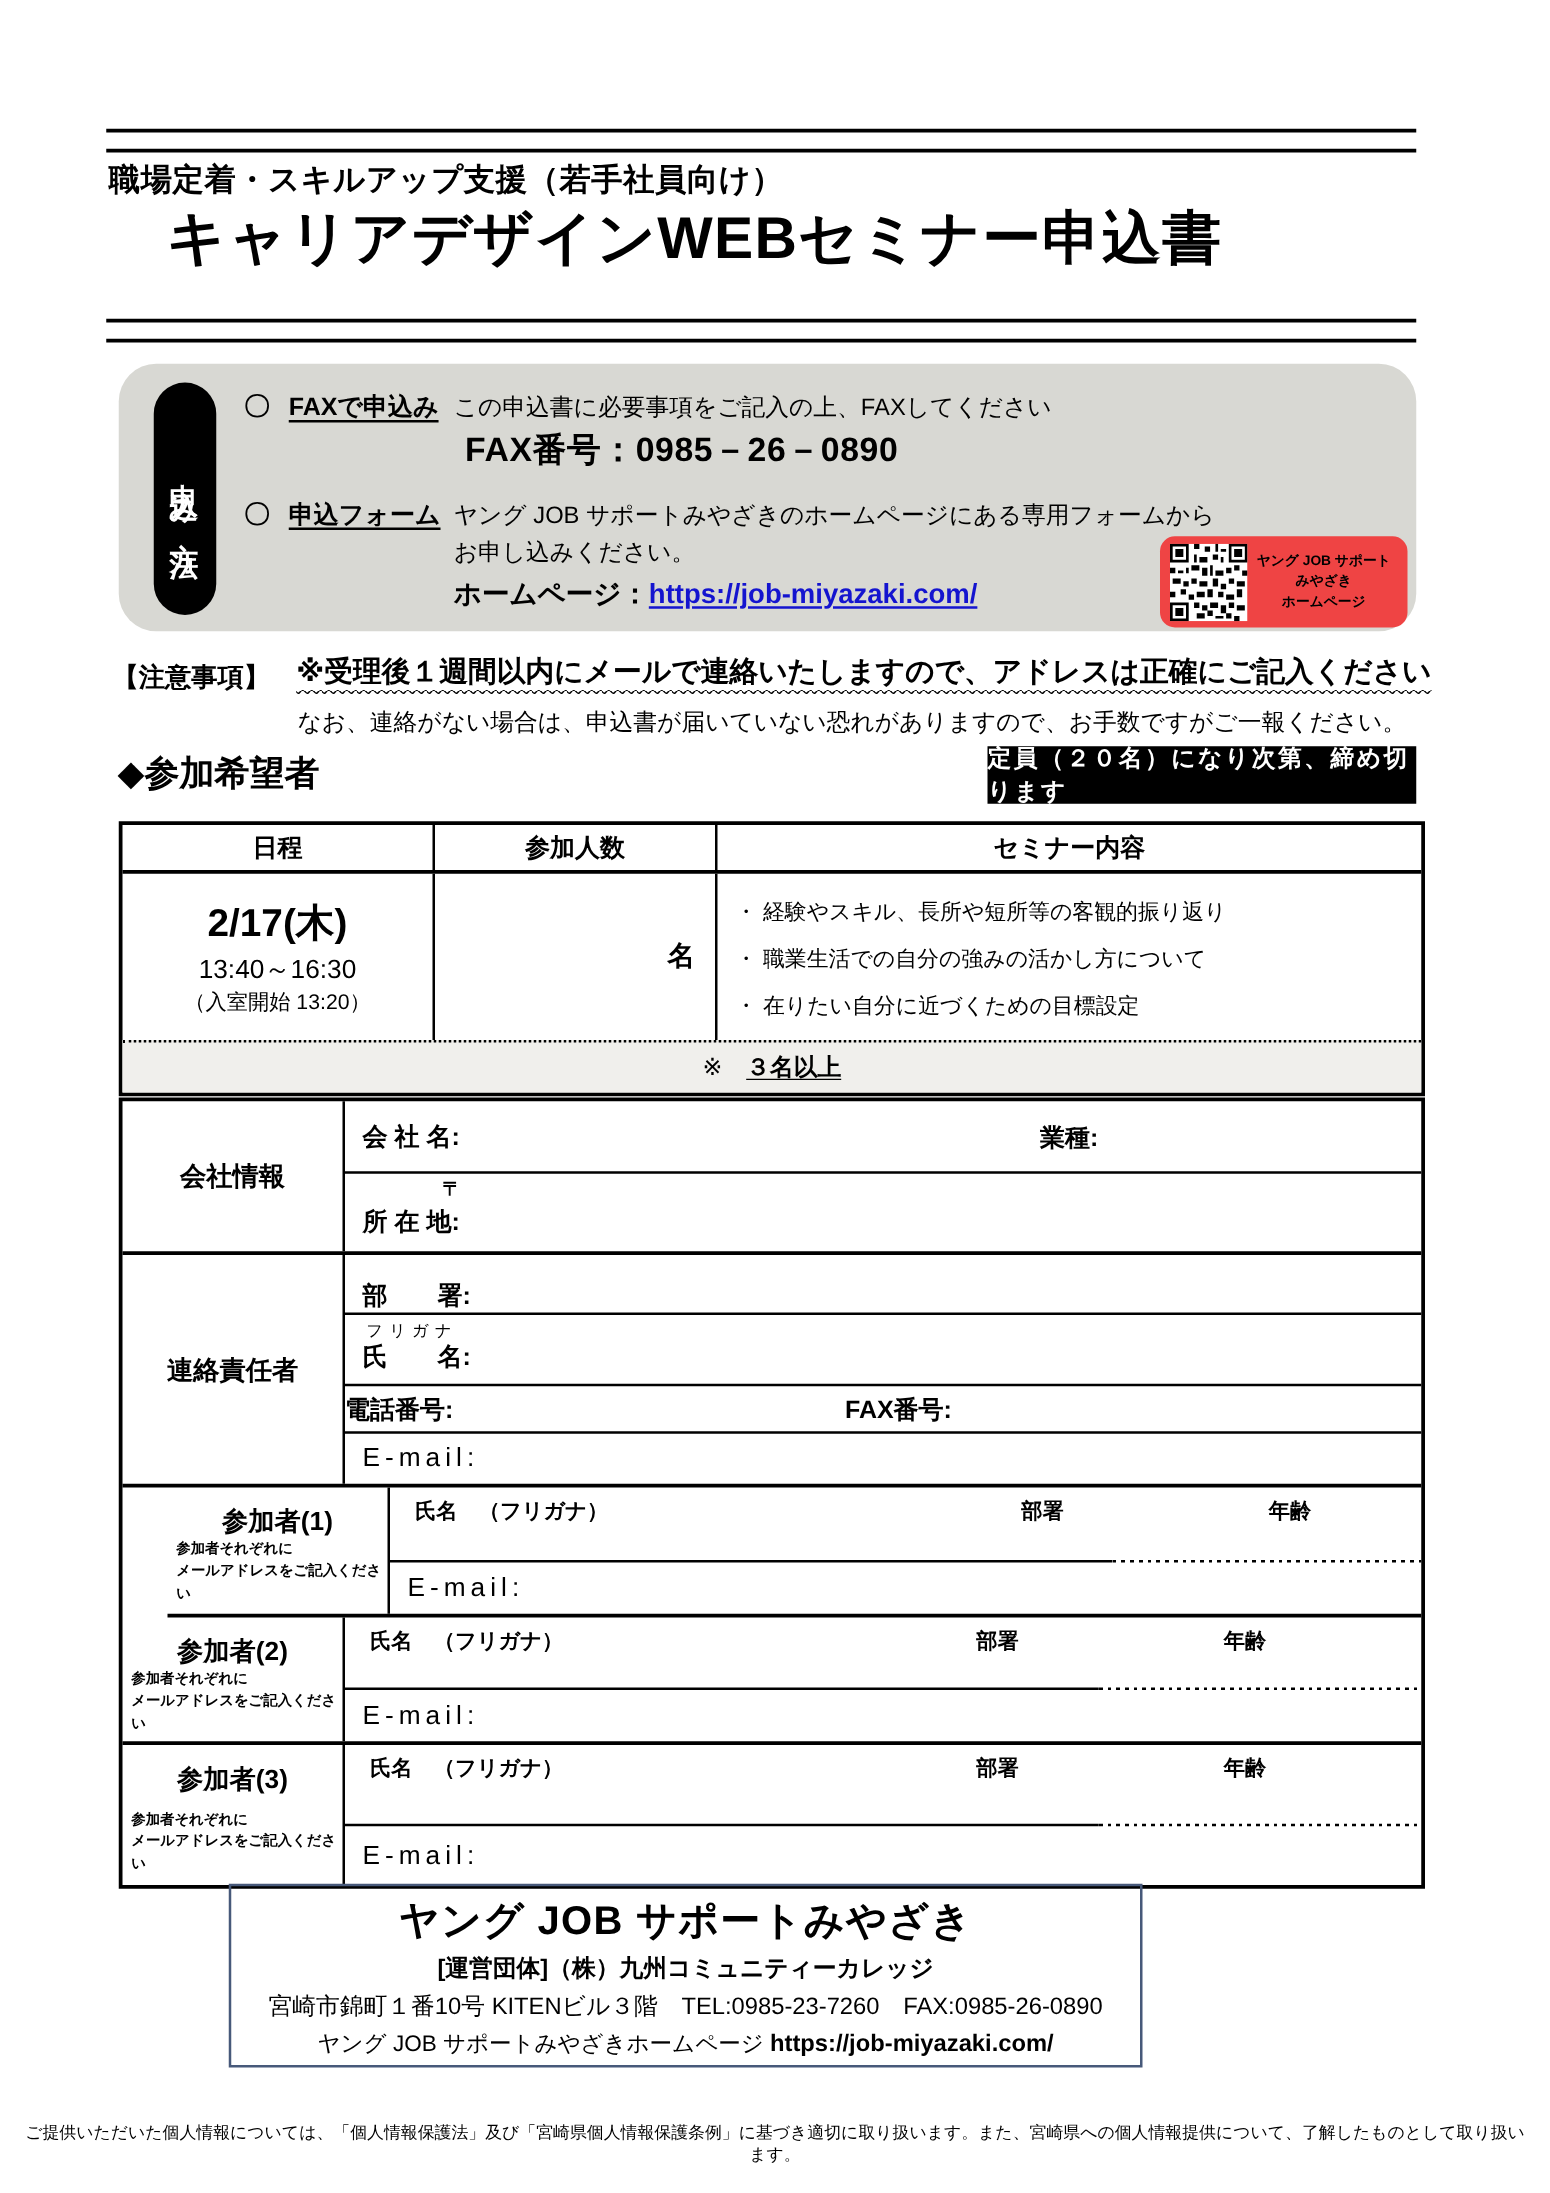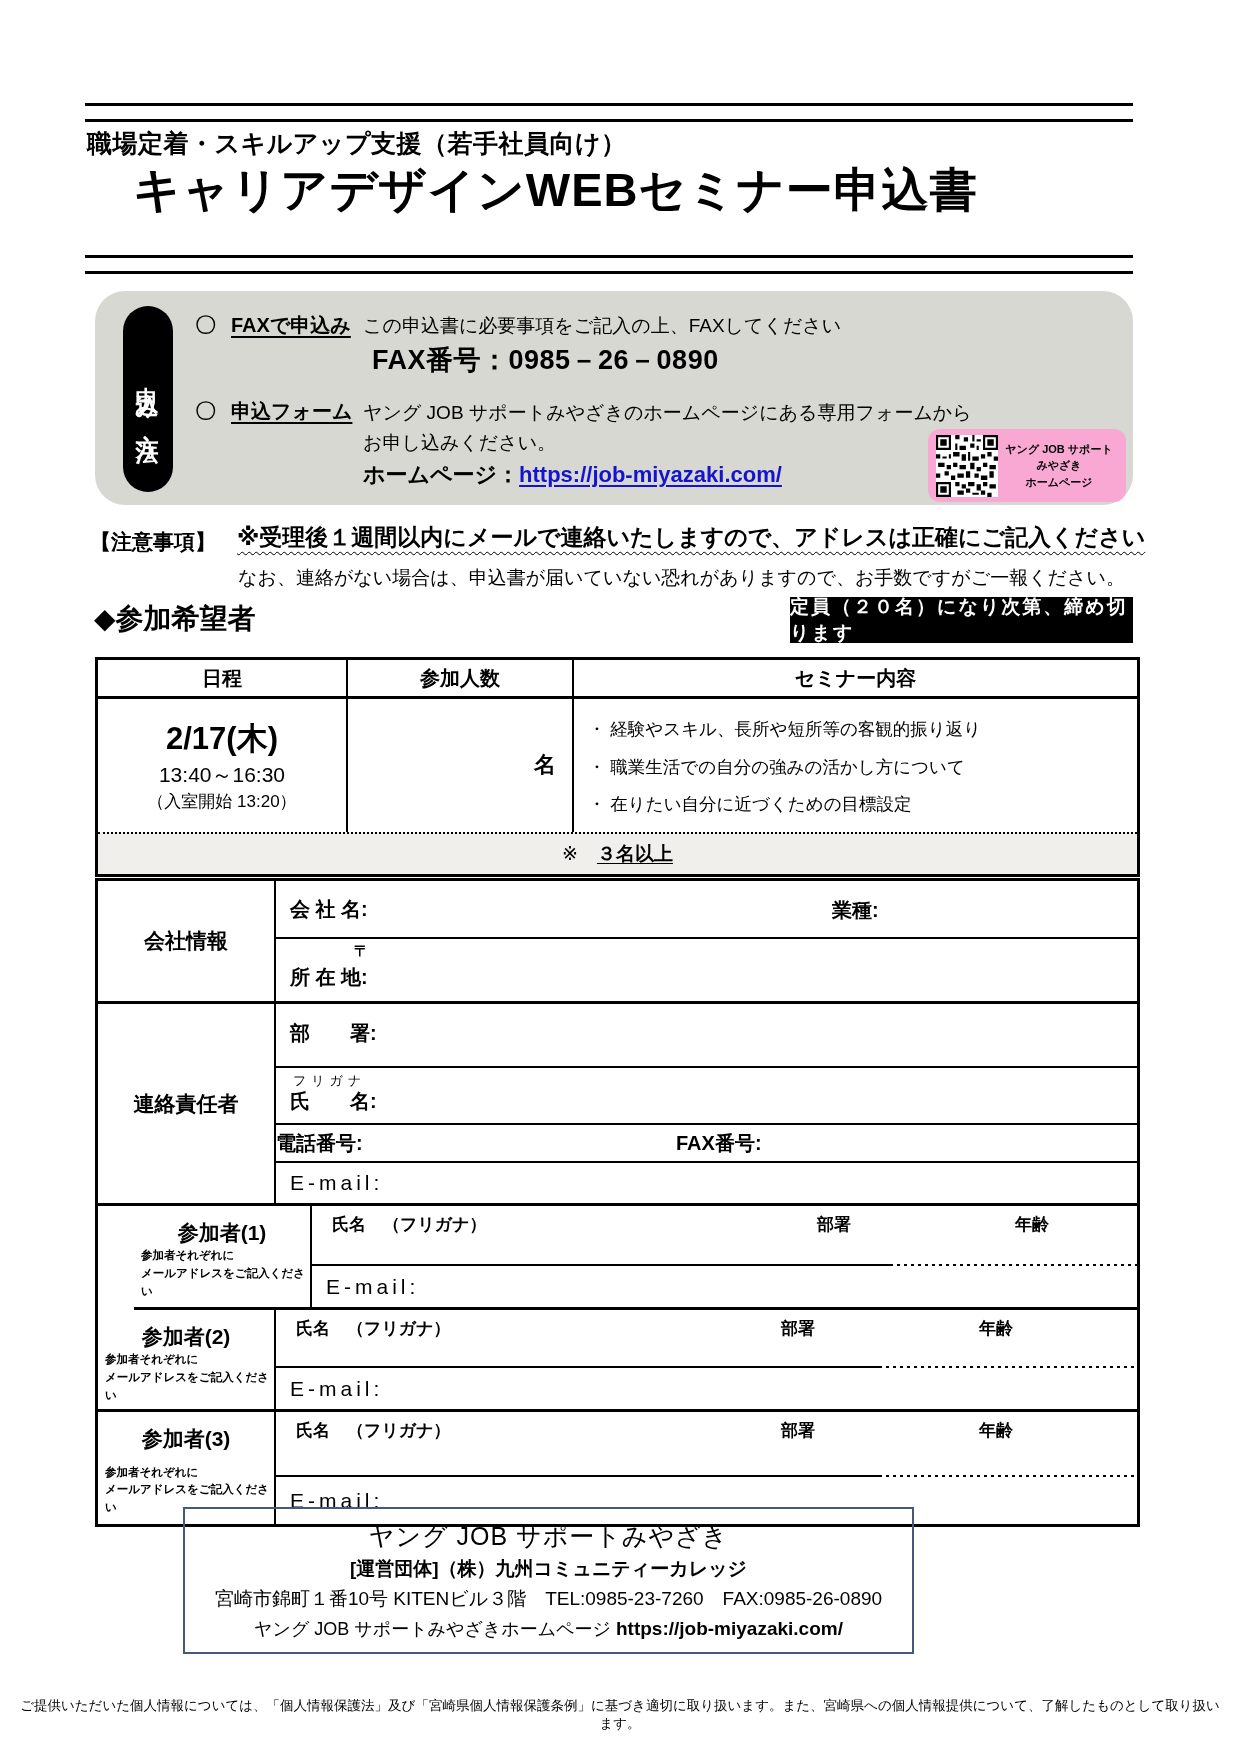--- a/index.html
+++ b/index.html
@@ -22,21 +22,21 @@
           writing-mode:vertical-rl; text-orientation:upright; font-size:23px; font-weight:bold; letter-spacing:7px; }
   .bullet { position:absolute; font-size:21px; font-weight:bold; }
   .b1 { left:100px; top:20px; } .b2 { left:100px; top:106px; }
   .mlabel { position:absolute; font-size:20px; font-weight:bold; text-decoration:underline; text-underline-offset:4px; }
   .l1 { left:136px; top:21px; } .l2 { left:136px; top:107px; }
   .d1 { position:absolute; left:268px; top:22px; font-size:19px;text-align:center; }
   .faxline { position:absolute; left:277px; top:51px; font-size:27px; font-weight:bold; letter-spacing:.5px; }
   .d2 { position:absolute; left:268px; top:107px; font-size:19px; line-height:1.6; }
   .homepage { position:absolute; left:268px; top:169px; font-size:22px; font-weight:bold; }
   .hp-url { color:#1414cf; text-decoration:underline; text-underline-offset:3px; cursor:pointer; }
-  .qrbox { position:absolute; left:833px; top:138px; width:198px; height:73px; background:#f9a8d4; border-radius:12px;
+  .qrbox { position:absolute; left:833px; top:138px; width:198px; height:73px; background:#ef4444; border-radius:12px;
            display:flex; align-items:center; padding:5px 6px 5px 8px; }
   .qr { width:62px; height:62px; flex:0 0 62px; }
   .qrcap { flex:1; text-align:center; font-size:11px; line-height:1.5; font-weight:bold; }
 
   
   .notice-label { position:absolute; left:90px; top:528px; font-size:21px; font-weight:bold; }
   .notice-main { position:absolute; left:237px; top:522px; font-size:23px; font-weight:bold;
                  text-decoration:underline wavy; text-decoration-thickness:1px; text-underline-offset:6px; }
   .notice-sub { position:absolute; left:238px; top:565px; font-size:19px; }
 
@@ -71,21 +71,21 @@
   .fcontent { flex:1; display:flex; flex-direction:column; }
   .frow { position:relative; }
   .flbl { font-size:20px; font-weight:bold; }
 
   .sec-company .rowA { height:58px; border-bottom:2px solid #000; display:flex; align-items:center; padding-left:14px; }
   .industry { position:absolute; left:556px; top:16px; }
   .sec-company .rowB { height:62px; }
   .postal { position:absolute; left:78px; top:3px; font-size:15px; font-weight:bold; }
   .addr { position:absolute; left:14px; bottom:10px; }
 
-  .r-dept { height:48px; border-bottom:2px solid #000; display:flex; align-items:flex-start; padding-left:14px;margin-top:16px; }
+  .r-dept { height:48px; border-bottom:2px solid #000; display:flex; align-items:flex-end; padding-left:14px; }
   .r-name { height:57px; border-bottom:2px solid #000; }
   .furigana { position:absolute; left:17px; top:4px; font-size:13px; letter-spacing:5px; }
   .nm { position:absolute; left:14px; bottom:8px; }
   .r-tel { height:38px; border-bottom:2px solid #000; display:flex; align-items:center; }
   .faxl { position:absolute; left:400px; }
   .r-email { height:40px; display:flex; align-items:center; padding-left:14px; }
   .email-lbl { font-size:21px; font-weight:500; letter-spacing:4px; }
 
   .plabel { justify-content:flex-start; }
   .pname { margin-top:13px; font-size:21px; font-weight:bold; text-align:center; }
@@ -97,21 +97,21 @@
   .splitline { display:flex; height:2px; }
   .sl-solid { width:70%; background:#000; }
   .sl-dot { flex:1; background-image:repeating-linear-gradient(90deg,#000 0 3px,transparent 3px 7px); }
   .p-email { display:flex; align-items:center; padding-left:14px; }
   .sec-p1 { height:104px;margin-left:36px; } .sec-p2 { height:102px; } .sec-p3 { height:112px;justify-content:center; }
   .sec-p1 .p-email, .sec-p2 .p-email { height:41px; } .sec-p3 .p-email { height:47px; }
 
   
   .footerbox { position:absolute; left:183px; top:1507px; width:731px; height:147px; border:2px solid #47597a;
                display:flex; flex-direction:column; align-items:center; justify-content:center; text-align:center; }
-  .org { font-size:25px; font-weight:400; letter-spacing:1px; }
+  .org { font-size:32px; font-weight:700; letter-spacing:1px; }
   .operator { font-size:19px; font-weight:bold; margin-top:3px; }
   .address { font-size:19px; margin-top:4px; }
   .fhp { font-size:18px; margin-top:5px; }
   .fhp-url { font-weight:bold; font-size:19px; color:#000; text-decoration:none; cursor:pointer; }
 
   .disclaimer { position:absolute; left:20px; top:1697px; width:1200px; text-align:center; font-size:13.5px; }
 </style>
 </head>
 <body>
 

